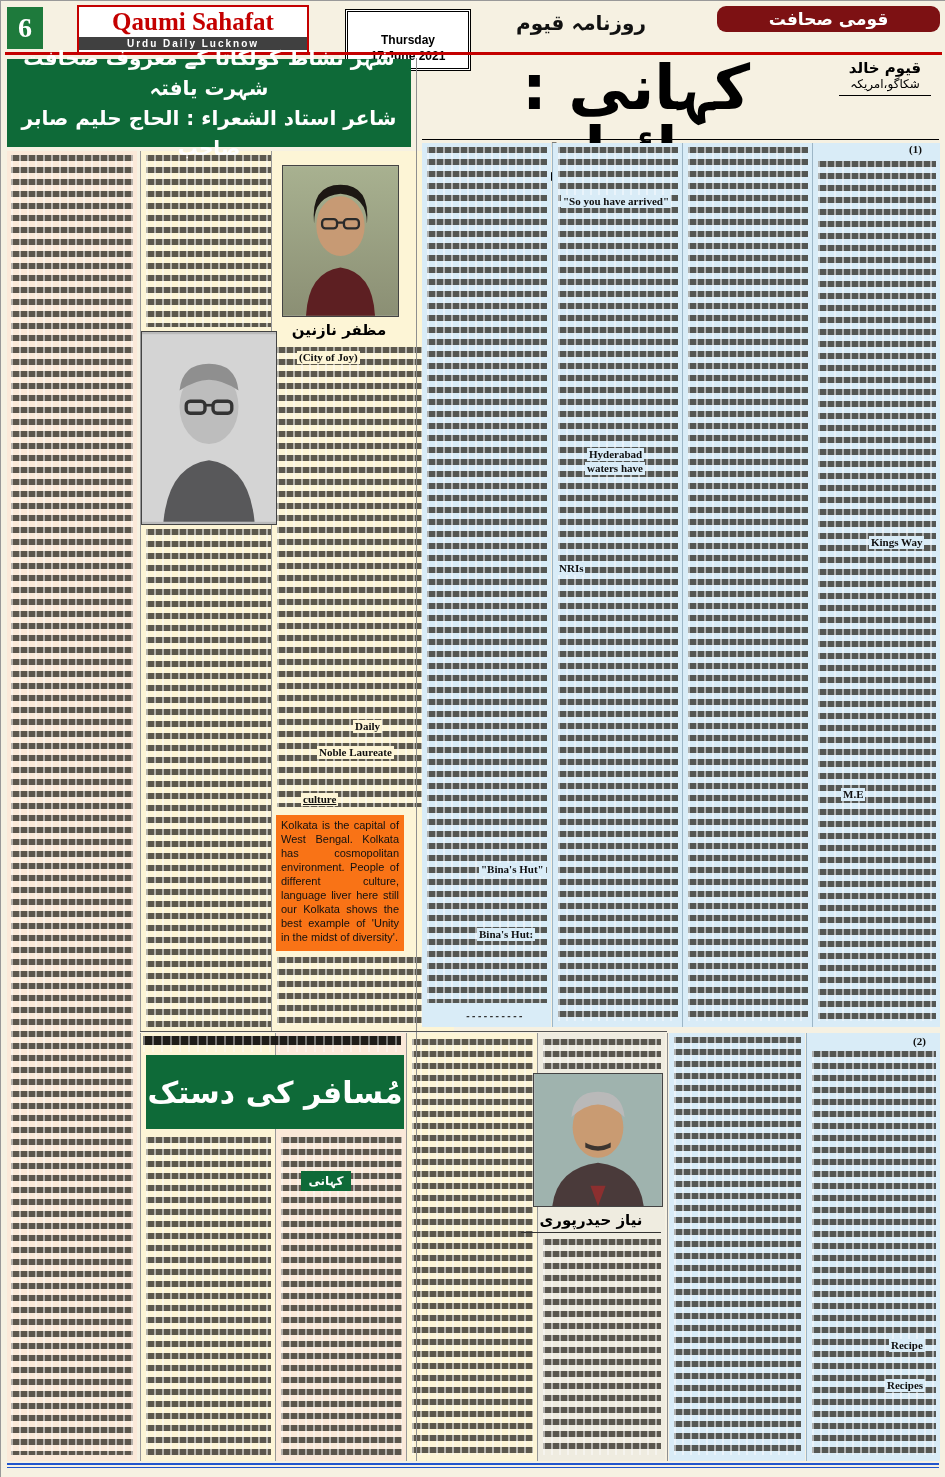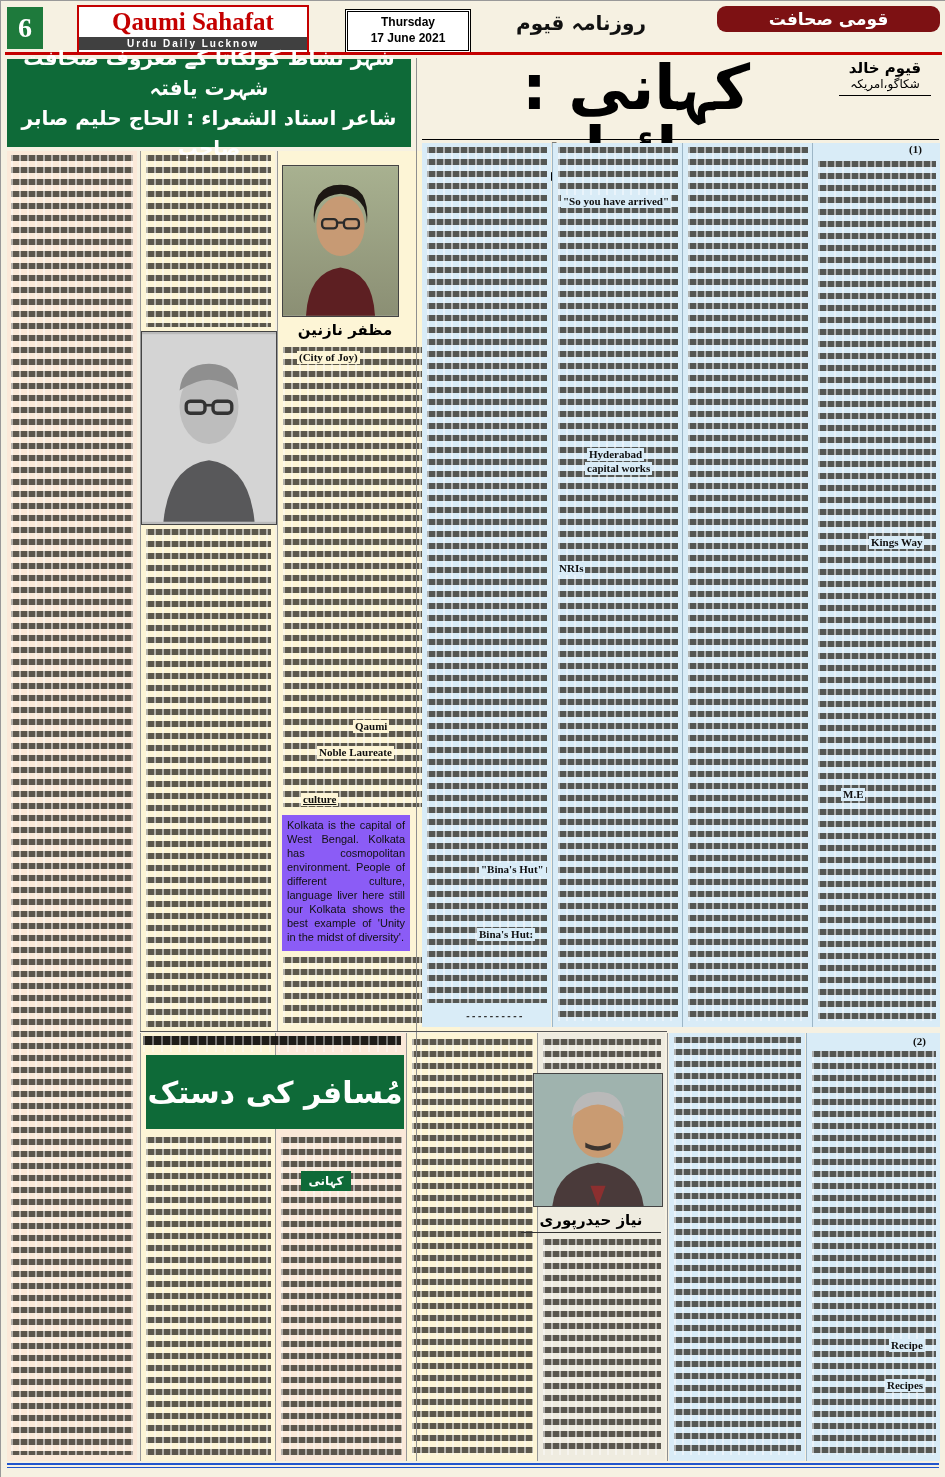--- a/index.html
+++ b/index.html
@@ -33,31 +33,31 @@
             justify-content:center;align-items:center;text-align:center;z-index:5;}
 
   
   .pagenum{background:#1e7a3c;color:#fff;display:flex;align-items:center;justify-content:center;
            font:bold 28px "Liberation Serif",serif;}
   .logo{background:#fff;border:2px solid #c40000;text-align:center;}
   .logo .t{color:#c40000;font:bold 25px "Liberation Serif",serif;line-height:30px;}
   .logo .s{background:#404040;color:#fff;font:bold 10px "Liberation Sans",sans-serif;
            letter-spacing:2px;line-height:13px;}
   .datebox{border:3px double #000;background:#fff;text-align:center;
-           font:bold 12px "Liberation Sans",sans-serif;line-height:16px;padding-top:2px;}
+           font:bold 12px "Liberation Sans",sans-serif;line-height:16px;padding-top:20px;}
   .banner{background:#7d1113;color:#fff;display:flex;align-items:center;justify-content:center;
           font-weight:bold;font-size:17px;border-radius:9px;}
 
   .photo{position:absolute;border:1px solid #444;overflow:hidden;z-index:7;background:#bbb;}
   .photo svg{display:block;width:100%;height:100%;}
 
   .story-headline{font-weight:bold;color:#000;text-align:center;line-height:1.0;}
   .byline{font-weight:bold;color:#000;text-align:center;z-index:6;}
   .excerpt{position:absolute;font:11px/14px "Liberation Sans",sans-serif;color:#111;
-           background:#8b5cf6;padding:3px 5px;text-align:justify;z-index:6;}
+           background:#f97316;padding:3px 5px;text-align:justify;z-index:6;}
 </style>
 </head>
 <body>
 
 <div class="page">
 
   <div class="abs pagenum" style="left:6px;top:6px;width:36px;height:42px;">
     <span>6</span>
   </div>
 
@@ -88,29 +88,29 @@
 
   <div class="col bg-pink" style="left:6px;top:150px;width:130px;height:1310px;">
     <div class="fill" style="left:4px;top:4px;right:4px;bottom:6px;"></div>
   </div>
 
   <div class="col bg-yellow" style="left:139px;top:150px;width:134px;height:880px;border-left:1px solid #999;">
     <div class="fill" style="left:5px;top:4px;right:4px;height:172px;"></div>
     <div class="fill" style="left:5px;top:378px;right:4px;height:498px;"></div>
   </div>
 
-  <div class="col bg-yellow" style="left:276px;top:150px;width:134px;height:880px;border-left:1px solid #999;padding-left:48px;">
+  <div class="col bg-yellow" style="left:270px;top:150px;width:134px;height:880px;border-left:1px solid #999;padding-left:48px;">
     <div class="byline ur" style="position:absolute;left:8px;top:170px;width:118px;font-size:15px;">مظفر نازنین</div>
     <div class="fill" style="left:5px;top:196px;right:4px;height:460px;"></div>
     <div class="excerpt" style="left:4px;top:664px;width:118px;height:130px;">Kolkata is the capital of West Bengal. Kolkata has cosmopolitan environment. People of different culture, language liver here still our Kolkata shows the best example of 'Unity in the midst of diversity'.</div>
     <div class="fill" style="left:5px;top:806px;right:4px;height:68px;"></div>
   </div>
 
   <div class="chip bg-yellow" style="left:296px;top:350px;">(City of Joy)</div>
-  <div class="chip bg-yellow" style="left:352px;top:719px;">Qaumi</div>
+  <div class="chip bg-yellow" style="left:352px;top:719px;">Daily</div>
   <div class="chip bg-yellow" style="left:316px;top:745px;">Noble Laureate</div>
   <div class="chip bg-yellow" style="left:300px;top:792px;text-decoration:underline;">culture</div>
 
   <div class="photo" style="left:281px;top:164px;width:115px;height:150px;">
     <svg viewBox="0 0 100 130">
       <defs>
           <linearGradient id="g1" x1="0" y1="0" x2="0" y2="1">
         <stop offset="0" stop-color="#a8b190"></stop>
             <stop offset="1" stop-color="#8b8f74"></stop>
           </linearGradient>
@@ -154,21 +154,21 @@
   <div class="col bg-blue" style="left:681px;top:142px;width:129px;height:884px;border-left:1px solid #9db6c6;">
     <div class="fill" style="left:5px;top:4px;right:4px;bottom:6px;"></div>
   </div>
   <div class="col bg-blue" style="left:811px;top:142px;width:127px;height:884px;border-left:1px solid #9db6c6;">
     <div class="fill" style="left:5px;top:18px;right:4px;bottom:6px;"></div>
   </div>
 
   <div class="chip bg-blue" style="left:906px;top:142px;">(1)</div>
   <div class="chip bg-blue" style="left:560px;top:194px;">"So you have arrived"</div>
   <div class="chip bg-blue" style="left:586px;top:447px;">Hyderabad</div>
-  <div class="chip bg-blue" style="left:584px;top:461px;">capital works</div>
+  <div class="chip bg-blue" style="left:584px;top:461px;">waters have</div>
   <div class="chip bg-blue" style="left:556px;top:561px;">NRIs</div>
   <div class="chip bg-blue" style="left:868px;top:535px;">Kings Way</div>
   <div class="chip bg-blue" style="left:840px;top:787px;">M.E</div>
   <div class="chip bg-blue" style="left:478px;top:862px;">"Bina's Hut"</div>
   <div class="chip bg-blue" style="left:476px;top:927px;">Bina's Hut:</div>
   <div class="chip bg-blue ur" style="left:462px;top:1006px;font-size:10px;color:#333;">۔۔۔۔۔۔۔۔۔۔</div>
 
   <div class="vsep" style="left:666px;top:1032px;height:428px;"></div>
   <div class="col bg-blue" style="left:668px;top:1032px;width:136px;height:428px;">
     <div class="fill" style="left:5px;top:4px;right:4px;bottom:6px;"></div>

